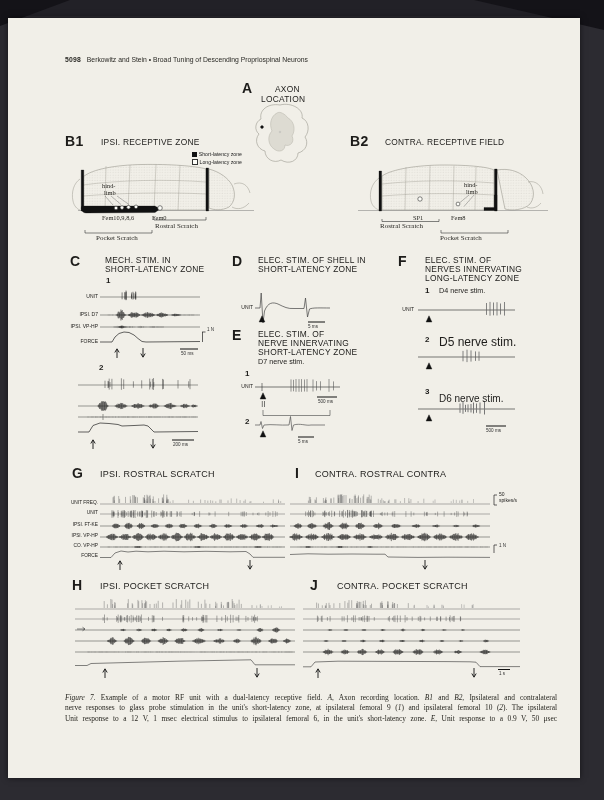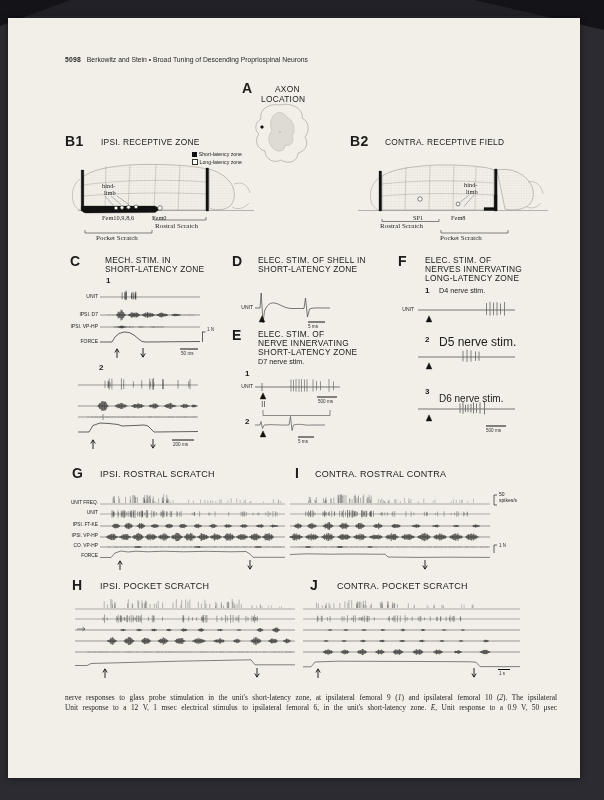--- a/index.html
+++ b/index.html
@@ -397,17 +397,18 @@
     <div class="t sans micro" style="left:491px;top:525px">1 N</div>
 
     <div class="t sans letter" style="left:64px;top:559px">H</div>
     <div class="t sans ptitle" style="left:92px;top:563px;font-size:9px">IPSI. POCKET SCRATCH</div>
 
     <div class="t sans letter" style="left:302px;top:559px">J</div>
     <div class="t sans ptitle" style="left:329px;top:563px;font-size:9px">CONTRA. POCKET SCRATCH</div>
     <div class="t sans micro" style="left:491px;top:653px">1 s</div>
 
     <div id="caption">
+        <div class="capline"><span class="it">Figure 7.</span><span>  Example of a motor RF unit with a dual-latency receptive field. </span><span class="it">A</span><span>, Axon recording location. </span><span class="it">B1</span><span> and </span><span class="it">B2</span><span>, Ipsilateral and contralateral</span></div>
         <div class="capline"><span>nerve responses to glass probe stimulation in the unit's short-latency zone, at ipsilateral femoral 9 (</span><span class="it">1</span><span>) and ipsilateral femoral 10 (</span><span class="it">2</span><span>). The ipsilateral</span></div>
         <div class="capline"><span>Unit response to a 12 V, 1 msec electrical stimulus to ipsilateral femoral 6, in the unit's short-latency zone. </span><span class="it">E</span><span>, Unit response to a 0.9 V, 50 μsec</span></div>
       </div>
   </div>
 </div>
 
 </body></html>

